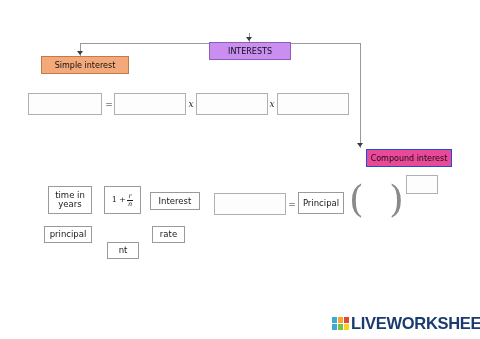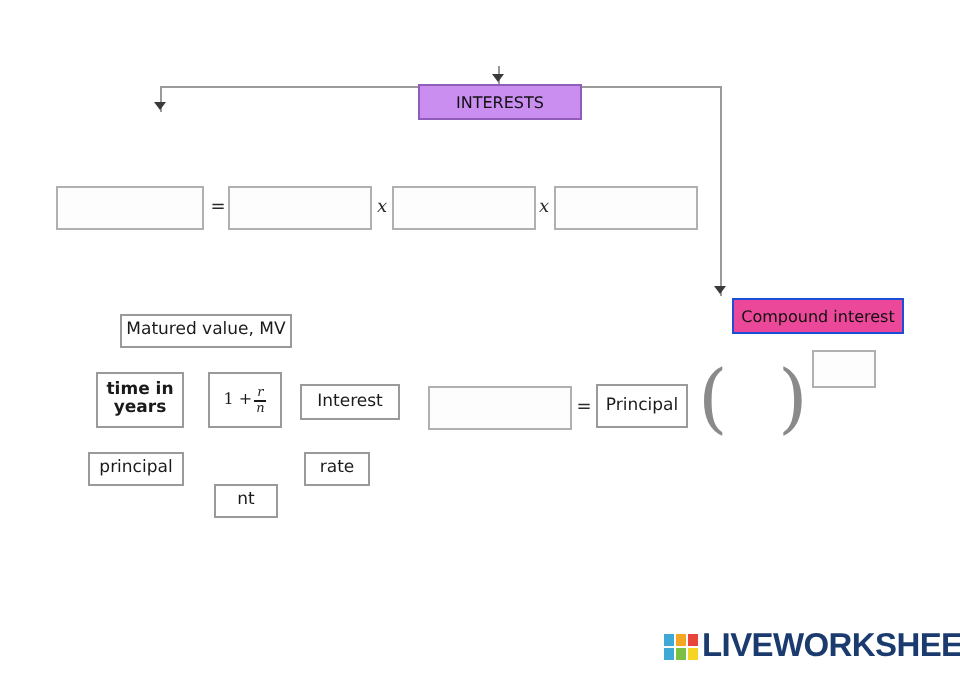--- a/index.html
+++ b/index.html
@@ -94,40 +94,40 @@
   <div class="ln lnh" style="left:80px;top:43px;width:281px;"></div>
   <div class="ln lnv" style="left:80px;top:43px;height:13px;"></div>
   <div class="ln lnv" style="left:360px;top:43px;height:105px;"></div>
 
   <div class="arrow" style="left:246px;top:37px;"></div>
   <div class="arrow" style="left:77px;top:51px;"></div>
   <div class="arrow" style="left:357px;top:143px;"></div>
 
   <div class="node node-purple" style="left:209px;top:16px;width:82px;height:18px;margin-top:26px;">INTERESTS</div>
 
+  <div class="node node-orange" style="left:41px;top:56px;width:88px;height:18px;">Simple interest</div>
 
   <div class="node node-green" style="left:322px;top:149px;width:86px;height:18px;">Compound interest</div>
 
   <div class="box blank" style="left:28px;top:93px;width:74px;height:22px;"></div>
 
   <div class="op eq" style="left:104px;top:93px;width:10px;height:22px;">=</div>
 
   <div class="box blank" style="left:114px;top:93px;width:72px;height:22px;"></div>
 
   <div class="op" style="left:186px;top:93px;width:10px;height:22px;">x</div>
 
   <div class="box blank" style="left:196px;top:93px;width:72px;height:22px;"></div>
 
   <div class="op" style="left:267px;top:93px;width:10px;height:22px;">x</div>
 
   <div class="box blank" style="left:277px;top:93px;width:72px;height:22px;"></div>
 
-  <div class="box" style="left:60px;top:157px;width:86px;height:17px;">Matured value, MV</div>
 
-  <div class="box" style="left:48px;top:186px;width:44px;height:28px;font-weight:bold;">time in
+  <div class="box" style="left:48px;top:186px;width:44px;height:28px;">time in
 years</div>
 
   <div class="box" style="left:104px;top:186px;width:37px;height:28px;">
     <span class="fracwrap">
       <span class="lead">1 +</span>
       <span class="frac">
         <span class="num">r</span>
         <span class="bar"></span>
         <span class="den">n</span>
       </span>

